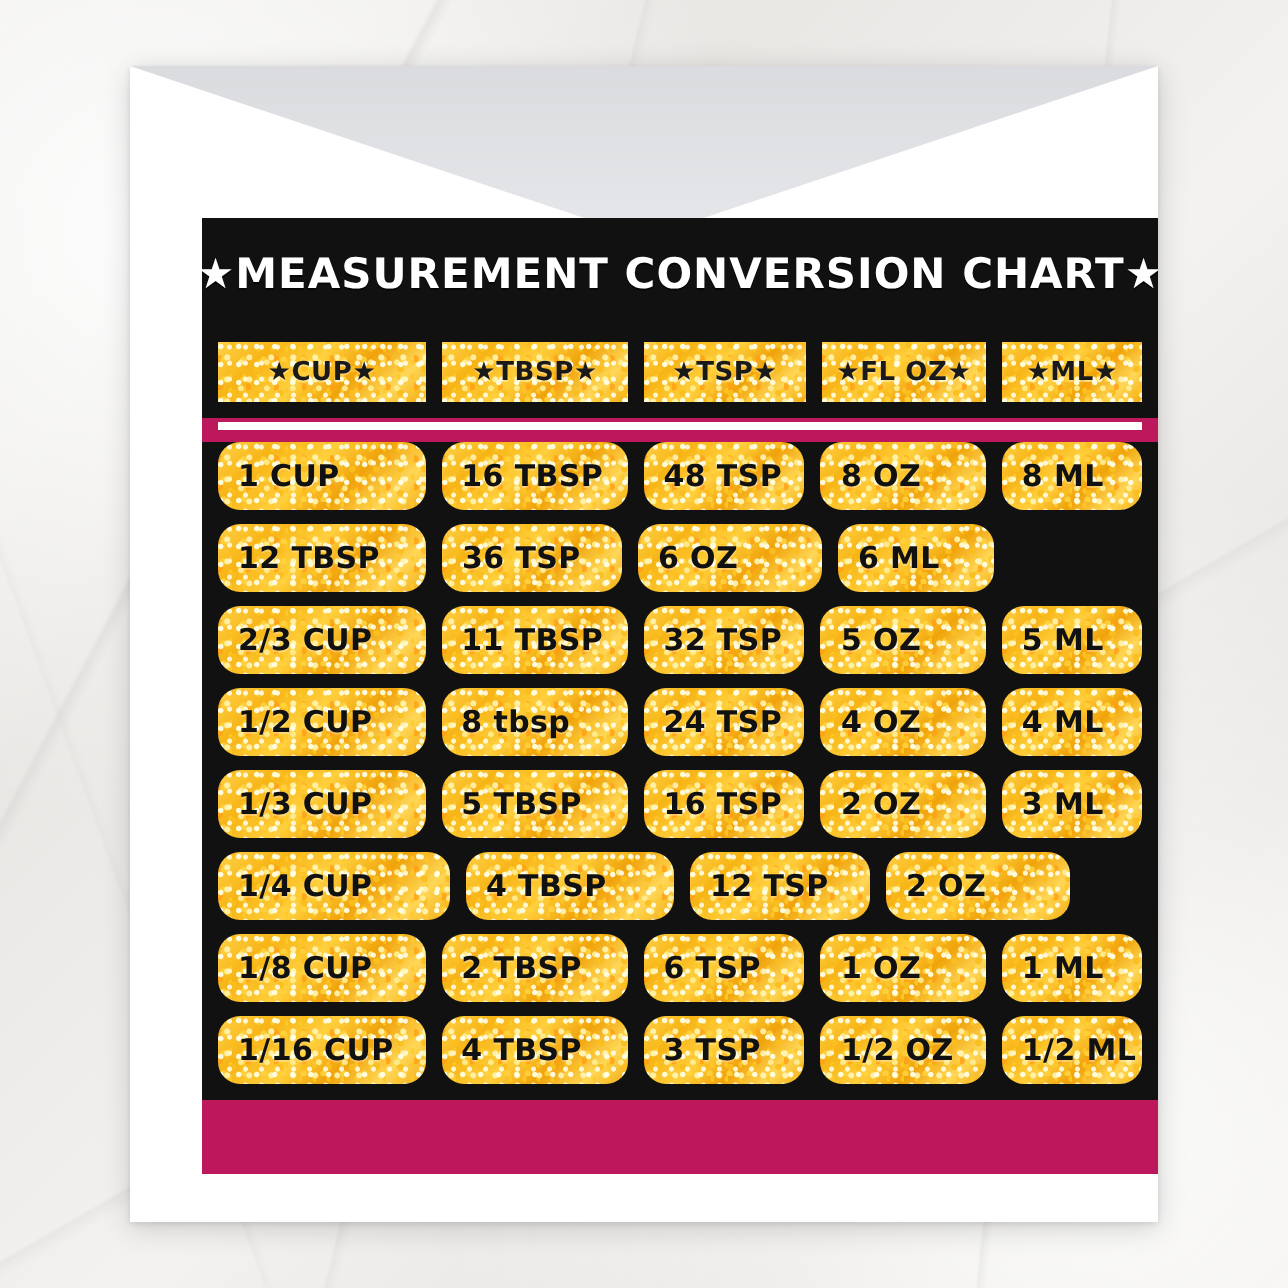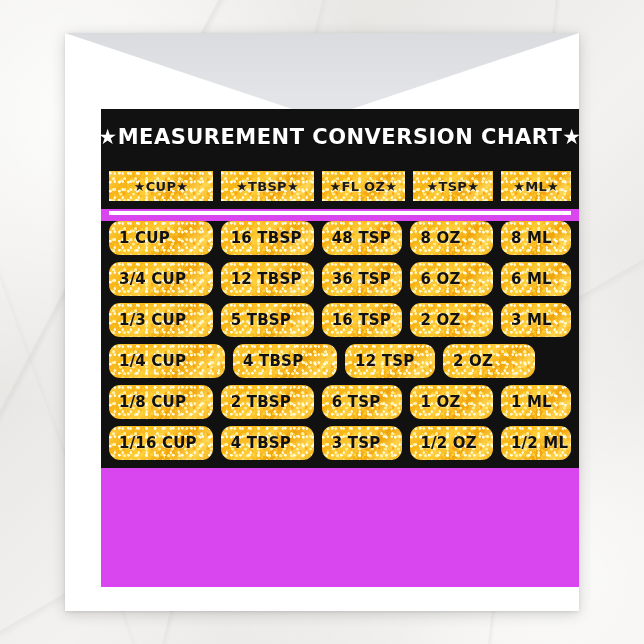--- a/index.html
+++ b/index.html
@@ -67,21 +67,21 @@
     clip-path: polygon(0 0, 100% 0, 50% 100%);
   }
 
   
   .chart {
     position: absolute;
     left: 36px;
     top: 76px;
     width: 478px;
     height: 478px;
-    background: #d946ef;
+    background: #be185d;
     overflow: hidden;
   }
 
   .title-bar {
     height: 56px;
     display: flex;
     align-items: center;
     justify-content: center;
     background: #111111;
   }
@@ -186,46 +186,59 @@
 
     <div class="chart">
 
       <div class="title-bar">
         <div class="title-text">★MEASUREMENT CONVERSION CHART★</div>
       </div>
 
       <div class="header-row">
         <div class="header-cell gold c0">★CUP★</div>
         <div class="header-cell gold c1">★TBSP★</div>
+        <div class="header-cell gold c2">★TSP★</div>
         <div class="header-cell gold c3">★FL OZ★</div>
-        <div class="header-cell gold c2">★TSP★</div>
         <div class="header-cell gold c4">★ML★</div>
       </div>
 
       <div class="divider"></div>
 
       <div class="body-rows">
 
         <div class="data-row">
           <div class="data-cell gold c0">1 CUP</div>
           <div class="data-cell gold c1">16 TBSP</div>
           <div class="data-cell gold c2">48 TSP</div>
           <div class="data-cell gold c3">8 OZ</div>
           <div class="data-cell gold c4">8 ML</div>
         </div>
 
         <div class="data-row">
-          <div class="data-cell gold c0">3/4 CUP</div>
           <div class="data-cell gold c1">12 TBSP</div>
           <div class="data-cell gold c2">36 TSP</div>
           <div class="data-cell gold c3">6 OZ</div>
           <div class="data-cell gold c4">6 ML</div>
         </div>
 
-
+        <div class="data-row">
+          <div class="data-cell gold c0">2/3 CUP</div>
+          <div class="data-cell gold c1">11 TBSP</div>
+          <div class="data-cell gold c2">32 TSP</div>
+          <div class="data-cell gold c3">5 OZ</div>
+          <div class="data-cell gold c4">5 ML</div>
+        </div>
+
+        <div class="data-row">
+          <div class="data-cell gold c0">1/2 CUP</div>
+          <div class="data-cell gold c1">8 tbsp</div>
+          <div class="data-cell gold c2">24 TSP</div>
+          <div class="data-cell gold c3">4 OZ</div>
+          <div class="data-cell gold c4">4 ML</div>
+        </div>
 
         <div class="data-row">
           <div class="data-cell gold c0">1/3 CUP</div>
           <div class="data-cell gold c1">5 TBSP</div>
           <div class="data-cell gold c2">16 TSP</div>
           <div class="data-cell gold c3">2 OZ</div>
           <div class="data-cell gold c4">3 ML</div>
         </div>
 
         <div class="data-row">

